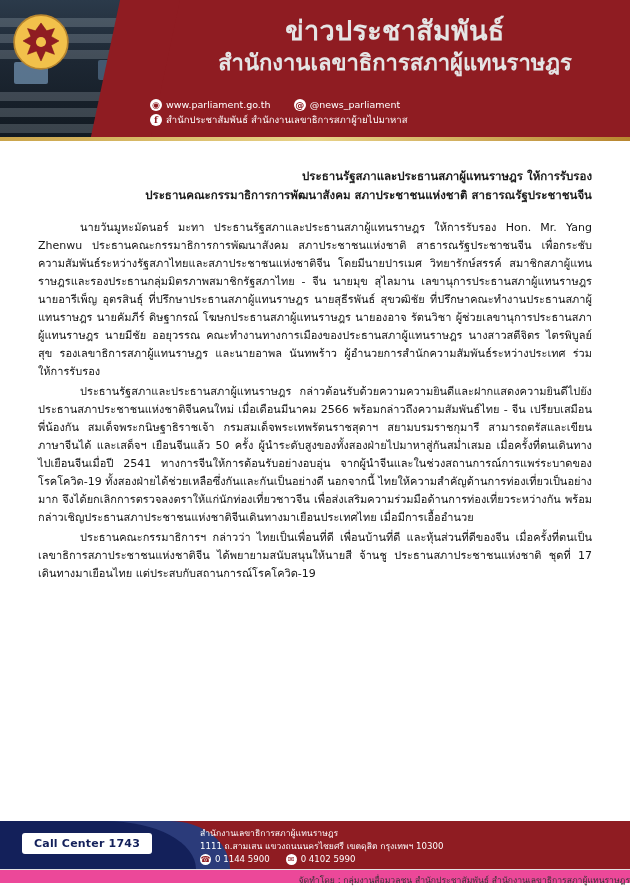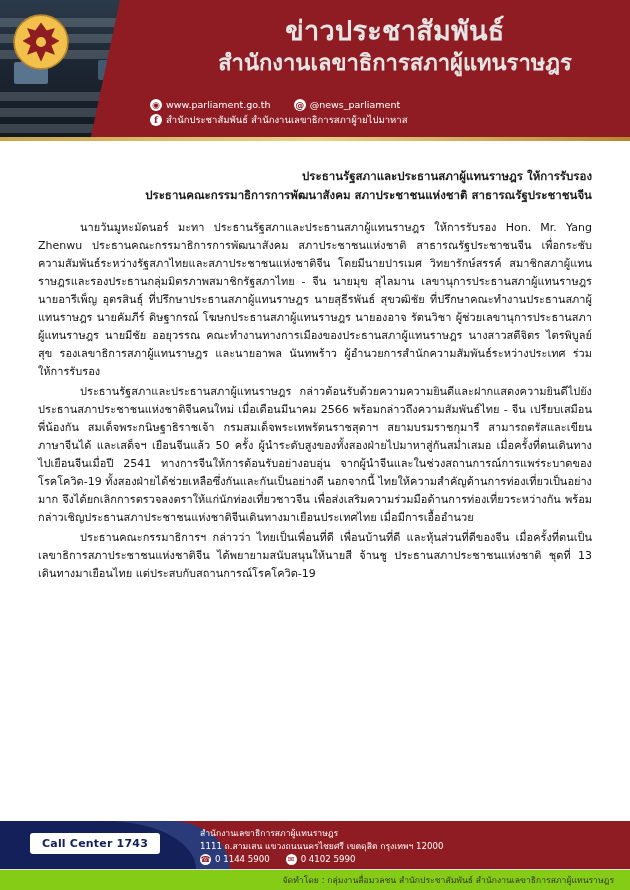--- a/index.html
+++ b/index.html
@@ -206,21 +206,21 @@
     position: absolute;
     left: 0;
     top: 0;
     width: 196px;
     height: 48px;
     background: #13205a;
     border-top-right-radius: 90px 48px;
   }
   .callcenter {
     position: absolute;
-    left: 30px;
+    left: 22px;
     top: 12px;
     background: #ffffff;
     color: #13205a;
     font-weight: bold;
     font-size: 11px;
     padding: 4px 12px;
     border-radius: 3px;
     letter-spacing: 0.2px;
   }
   .footer-addr {
@@ -244,27 +244,26 @@
     border-radius: 50%;
     background: #ffffff;
     color: #8f1c22;
     font-size: 8px;
     line-height: 11px;
     text-align: center;
     flex: none;
   }
   .footer-credit {
     width: 630px;
-    height: 21px;
-    background: #84cc16;
+    height: 14px;
+    background: #ec4899;
     color: #333333;
     font-size: 8.6px;
     line-height: 21px;
     text-align: right;
-    padding-right: 16px;
     box-sizing: border-box;
     border-top: 1px solid #e2e2e2;
   }
 </style>
 </head>
 <body>
 
 <div class="page">
 
   <div class="header">
@@ -314,31 +313,31 @@
   <div class="gold-bar"></div>
 
   <div class="content">
     <div class="headline">
       <div>ประธานรัฐสภาและประธานสภาผู้แทนราษฎร ให้การรับรอง</div>
       <div>ประธานคณะกรรมาธิการการพัฒนาสังคม สภาประชาชนแห่งชาติ สาธารณรัฐประชาชนจีน</div>
     </div>
 
     <p class="para">นายวันมูหะมัดนอร์  มะทา  ประธานรัฐสภาและประธานสภาผู้แทนราษฎร ให้การรับรอง Hon. Mr. Yang  Zhenwu ประธานคณะกรรมาธิการการพัฒนาสังคม สภาประชาชนแห่งชาติ สาธารณรัฐประชาชนจีน เพื่อกระชับความสัมพันธ์ระหว่างรัฐสภาไทยและสภาประชาชนแห่งชาติจีน โดยมีนายปารเมศ  วิทยารักษ์สรรค์ สมาชิกสภาผู้แทนราษฎรและรองประธานกลุ่มมิตรภาพสมาชิกรัฐสภาไทย - จีน นายมุข  สุไลมาน เลขานุการประธานสภาผู้แทนราษฎร นายอารีเพ็ญ  อุตรสินธุ์ ที่ปรึกษาประธานสภาผู้แทนราษฎร นายสุธีรพันธ์  สุขวฒิชัย ที่ปรึกษาคณะทำงานประธานสภาผู้แทนราษฎร นายคัมภีร์  ดิษฐากรณ์ โฆษกประธานสภาผู้แทนราษฎร นายองอาจ  รัตนวิชา ผู้ช่วยเลขานุการประธานสภาผู้แทนราษฎร นายมีชัย  ออยุวรรณ คณะทำงานทางการเมืองของประธานสภาผู้แทนราษฎร นางสาวสตีจิตร  ไตรพิบูลย์สุข รองเลขาธิการสภาผู้แทนราษฎร และนายอาพล  นันทพร้าว ผู้อำนวยการสำนักความสัมพันธ์ระหว่างประเทศ ร่วมให้การรับรอง</p>
     <p class="para">ประธานรัฐสภาและประธานสภาผู้แทนราษฎร กล่าวต้อนรับด้วยความความยินดีและฝากแสดงความยินดีไปยังประธานสภาประชาชนแห่งชาติจีนคนใหม่ เมื่อเดือนมีนาคม 2566 พร้อมกล่าวถึงความสัมพันธ์ไทย - จีน เปรียบเสมือนพี่น้องกัน สมเด็จพระกนิษฐาธิราชเจ้า กรมสมเด็จพระเทพรัตนราชสุดาฯ สยามบรมราชกุมารี สามารถตรัสและเขียนภาษาจีนได้ และเสด็จฯ เยือนจีนแล้ว 50 ครั้ง ผู้นำระดับสูงของทั้งสองฝ่ายไปมาหาสู่กันสม่ำเสมอ เมื่อครั้งที่ตนเดินทางไปเยือนจีนเมื่อปี 2541 ทางการจีนให้การต้อนรับอย่างอบอุ่น จากผู้นำจีนและในช่วงสถานการณ์การแพร่ระบาดของโรคโควิด-19 ทั้งสองฝ่ายได้ช่วยเหลือซึ่งกันและกันเป็นอย่างดี นอกจากนี้ ไทยให้ความสำคัญด้านการท่องเที่ยวเป็นอย่างมาก จึงได้ยกเลิกการตรวจลงตราให้แก่นักท่องเที่ยวชาวจีน เพื่อส่งเสริมความร่วมมือด้านการท่องเที่ยวระหว่างกัน พร้อมกล่าวเชิญประธานสภาประชาชนแห่งชาติจีนเดินทางมาเยือนประเทศไทย เมื่อมีการเอื้ออำนวย</p>
-    <p class="para">ประธานคณะกรรมาธิการฯ กล่าวว่า ไทยเป็นเพื่อนที่ดี เพื่อนบ้านที่ดี และหุ้นส่วนที่ดีของจีน เมื่อครั้งที่ตนเป็นเลขาธิการสภาประชาชนแห่งชาติจีน ได้พยายามสนับสนุนให้นายสี  จ้านชู ประธานสภาประชาชนแห่งชาติ ชุดที่ 13 เดินทางมาเยือนไทย แต่ประสบกับสถานการณ์โรคโควิด-19</p>
+    <p class="para">ประธานคณะกรรมาธิการฯ กล่าวว่า ไทยเป็นเพื่อนที่ดี เพื่อนบ้านที่ดี และหุ้นส่วนที่ดีของจีน เมื่อครั้งที่ตนเป็นเลขาธิการสภาประชาชนแห่งชาติจีน ได้พยายามสนับสนุนให้นายสี  จ้านชู ประธานสภาประชาชนแห่งชาติ ชุดที่ 17 เดินทางมาเยือนไทย แต่ประสบกับสถานการณ์โรคโควิด-19</p>
   </div>
 
   <div class="footer">
     <div class="footer-main">
       <div class="footer-swoosh"></div>
       <div class="footer-swoosh2"></div>
       <div class="callcenter">Call Center 1743</div>
       <div class="footer-addr">
         <div>สำนักงานเลขาธิการสภาผู้แทนราษฎร</div>
-        <div>1111 ถ.สามเสน แขวงถนนนครไชยศรี เขตดุสิต กรุงเทพฯ 12000</div>
+        <div>1111 ถ.สามเสน แขวงถนนนครไชยศรี เขตดุสิต กรุงเทพฯ 10300</div>
         <div class="footer-phones">
           <span class="phone-item">
             <span class="picon">☎</span>
             <span>0 1144 5900</span>
           </span>
           <span class="phone-item">
             <span class="picon">✉</span>
             <span>0 4102 5990</span>
           </span>
         </div>

